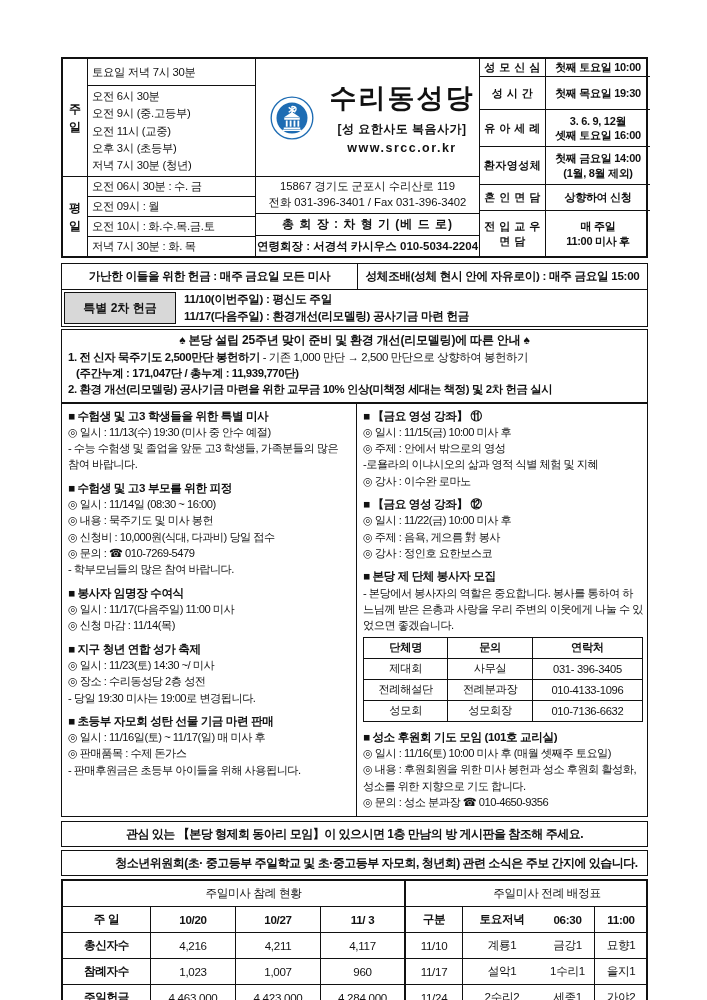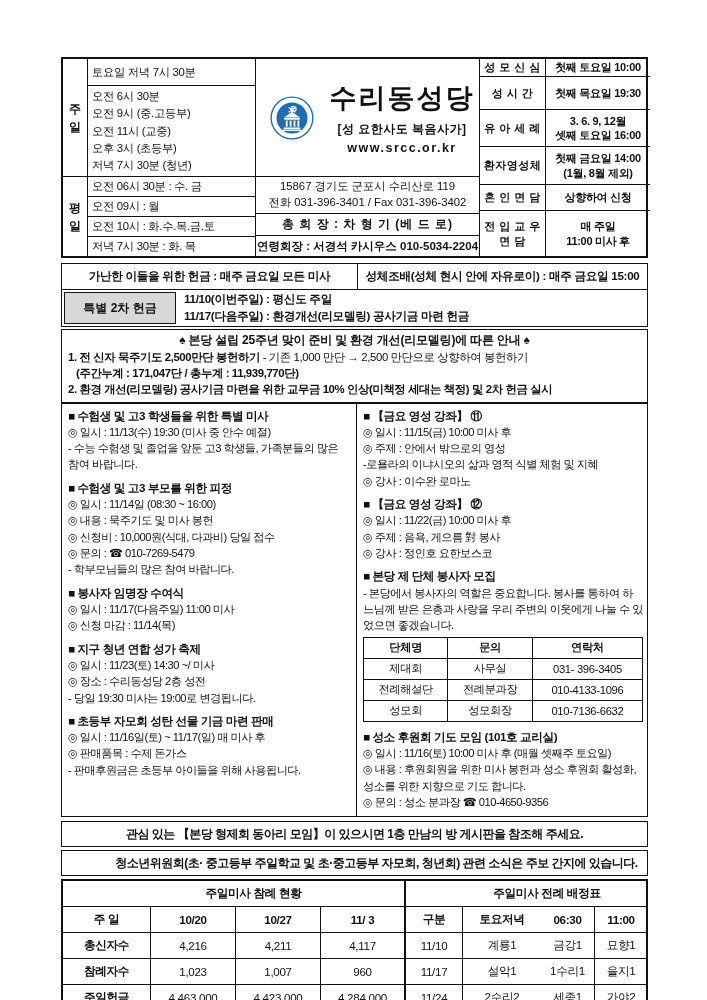--- a/index.html
+++ b/index.html
@@ -85,21 +85,21 @@
   .bar1 { margin-top:4px; }
   .bar2 { margin-top:3px;padding-left:44px; }
 
   
   .btab { border:2px solid #111; margin-top:3px; display:grid;
           grid-template-columns:88px 85px 85px 85px 57px 78px 54px 53px; }
   .bcell { border-right:1px solid #111; border-bottom:1px solid #111; display:flex; align-items:center;
            justify-content:center; font-size:11.6px; height:26px; letter-spacing:-0.3px; }
   .bcell.hd { font-weight:bold; }
   .bcell.thick { border-right:2.5px double #111; }
-  .bcell.span4 { grid-column:span 4; font-weight:bold;padding-left:40px; }
+  .bcell.span4 { grid-column:span 4; font-weight:normal;padding-left:40px; }
   .btab .bcell:nth-child(8n) { border-right:none; }
   .btab .row-title { border-right:1.5px solid #111; }
 
   .seal { flex:0 0 auto; }
 </style>
 </head>
 <body>
 
 <div class="page">
 

